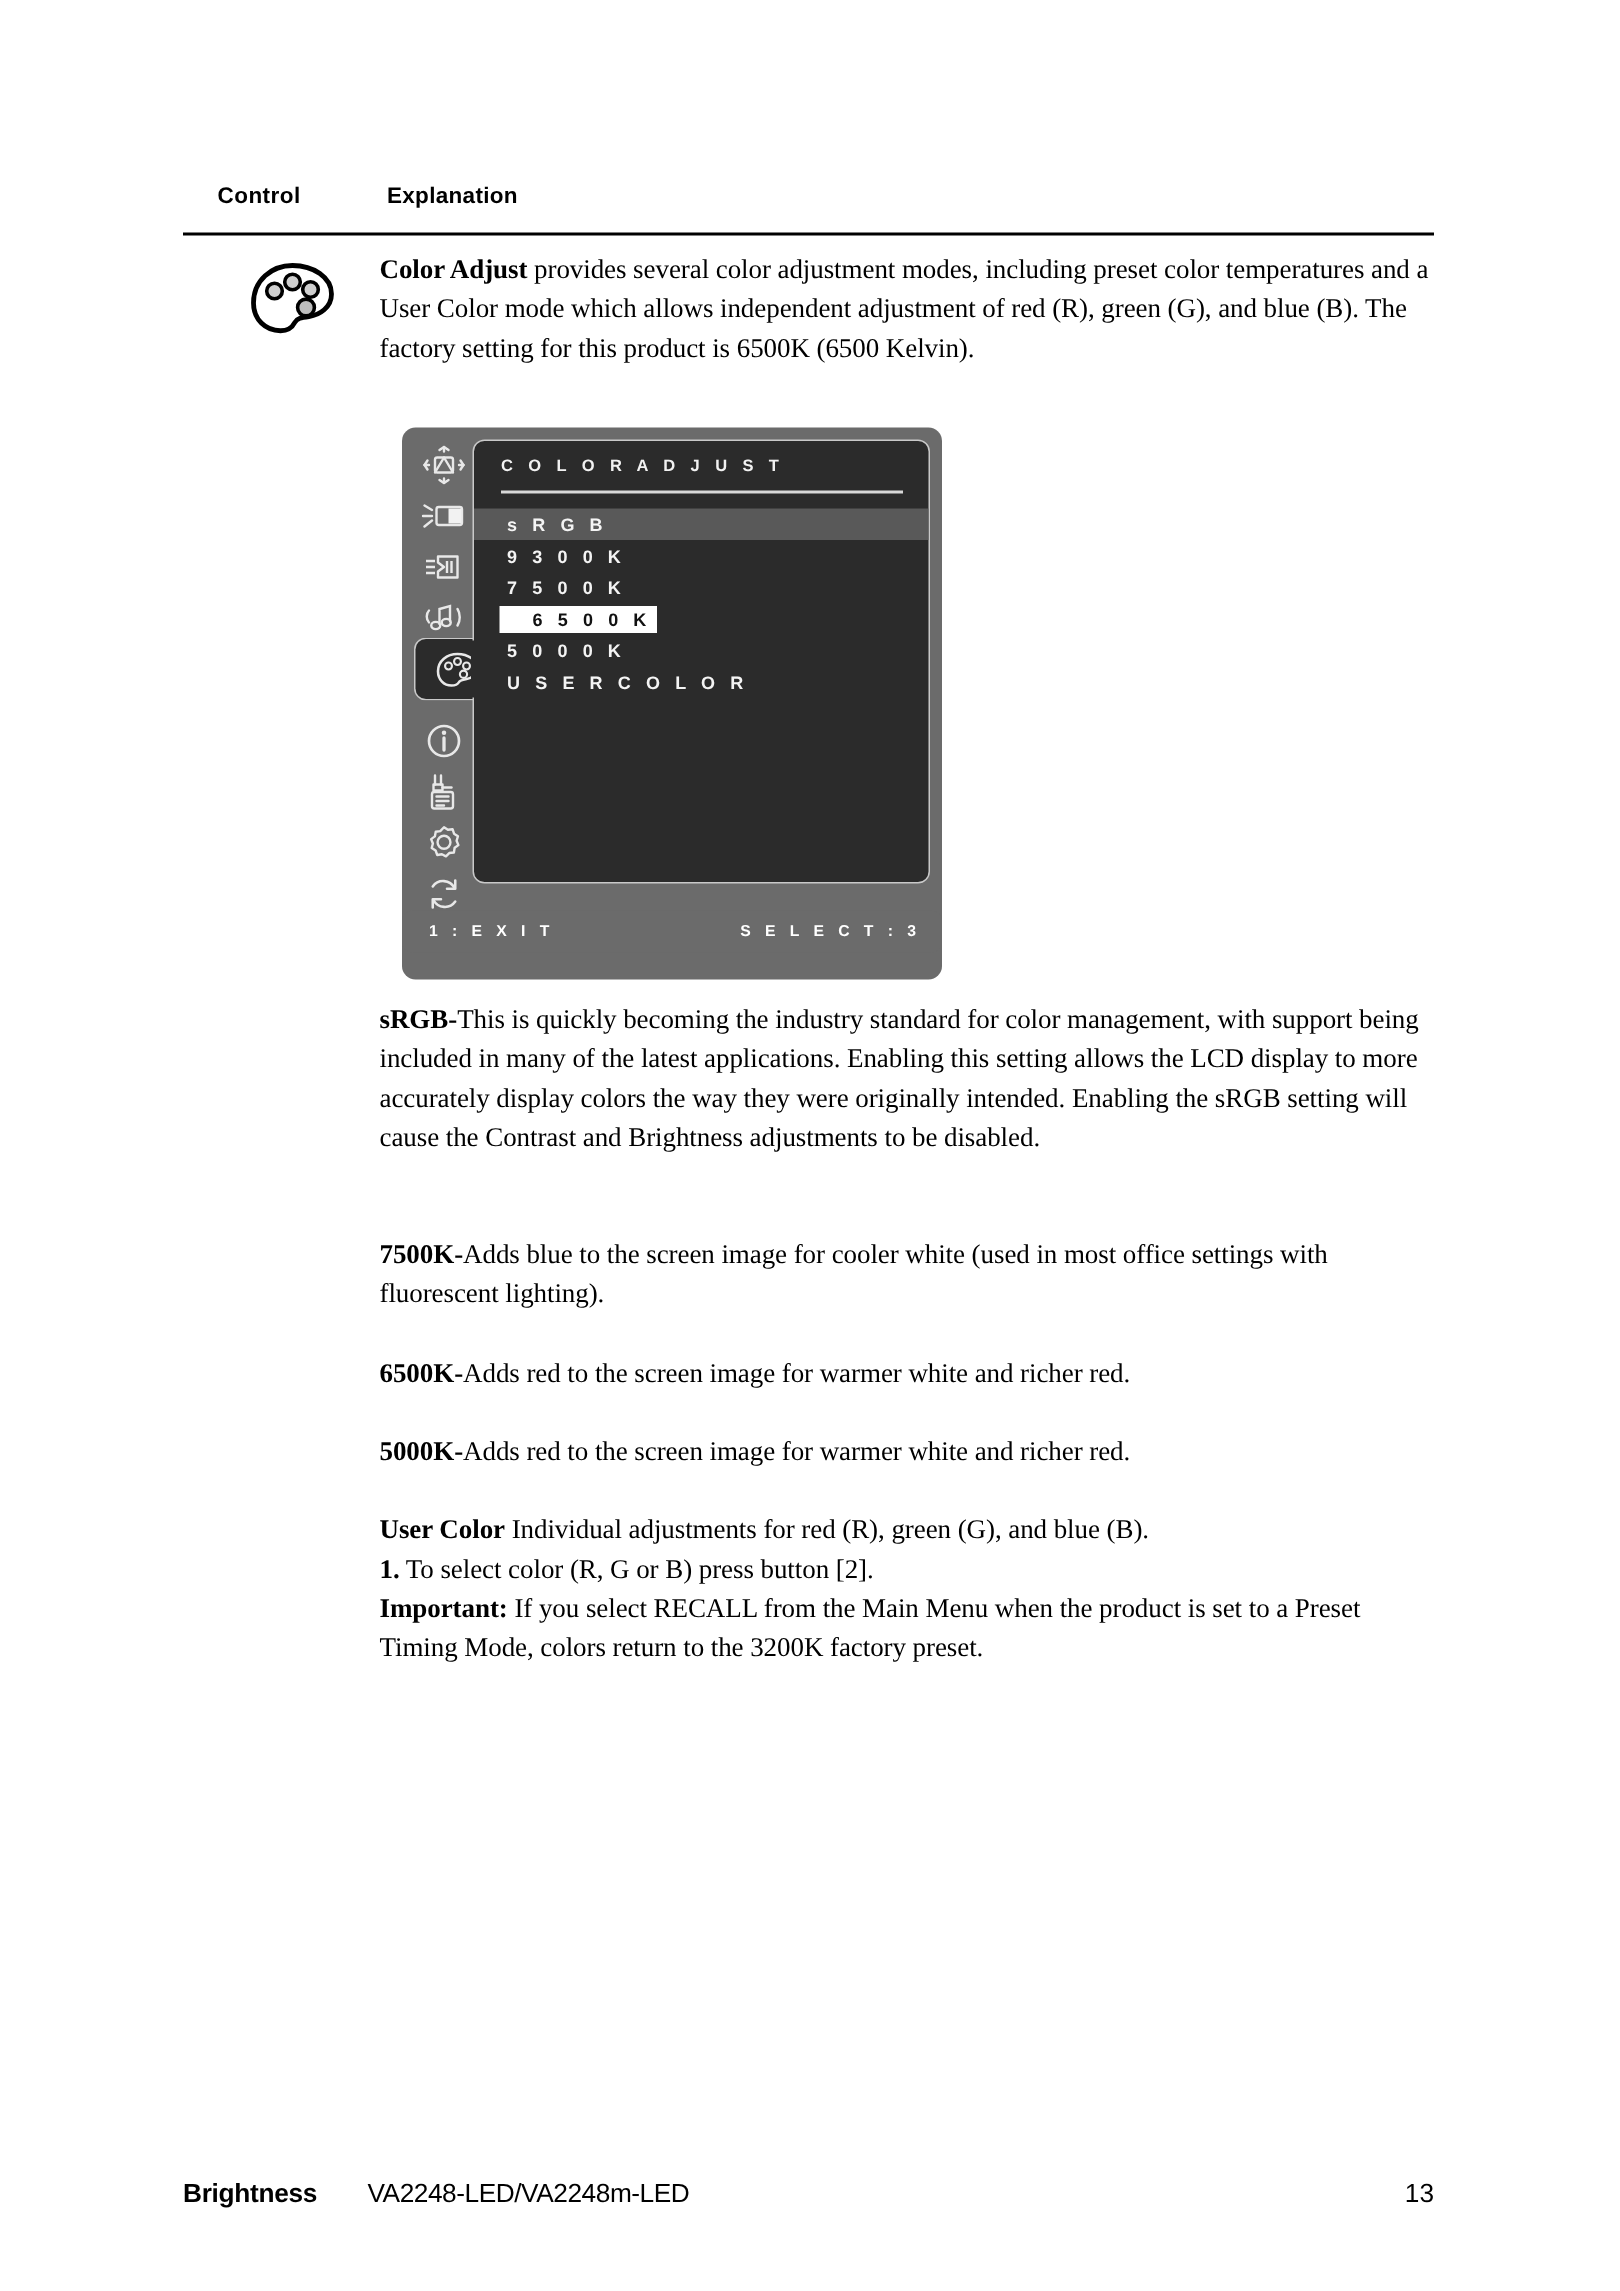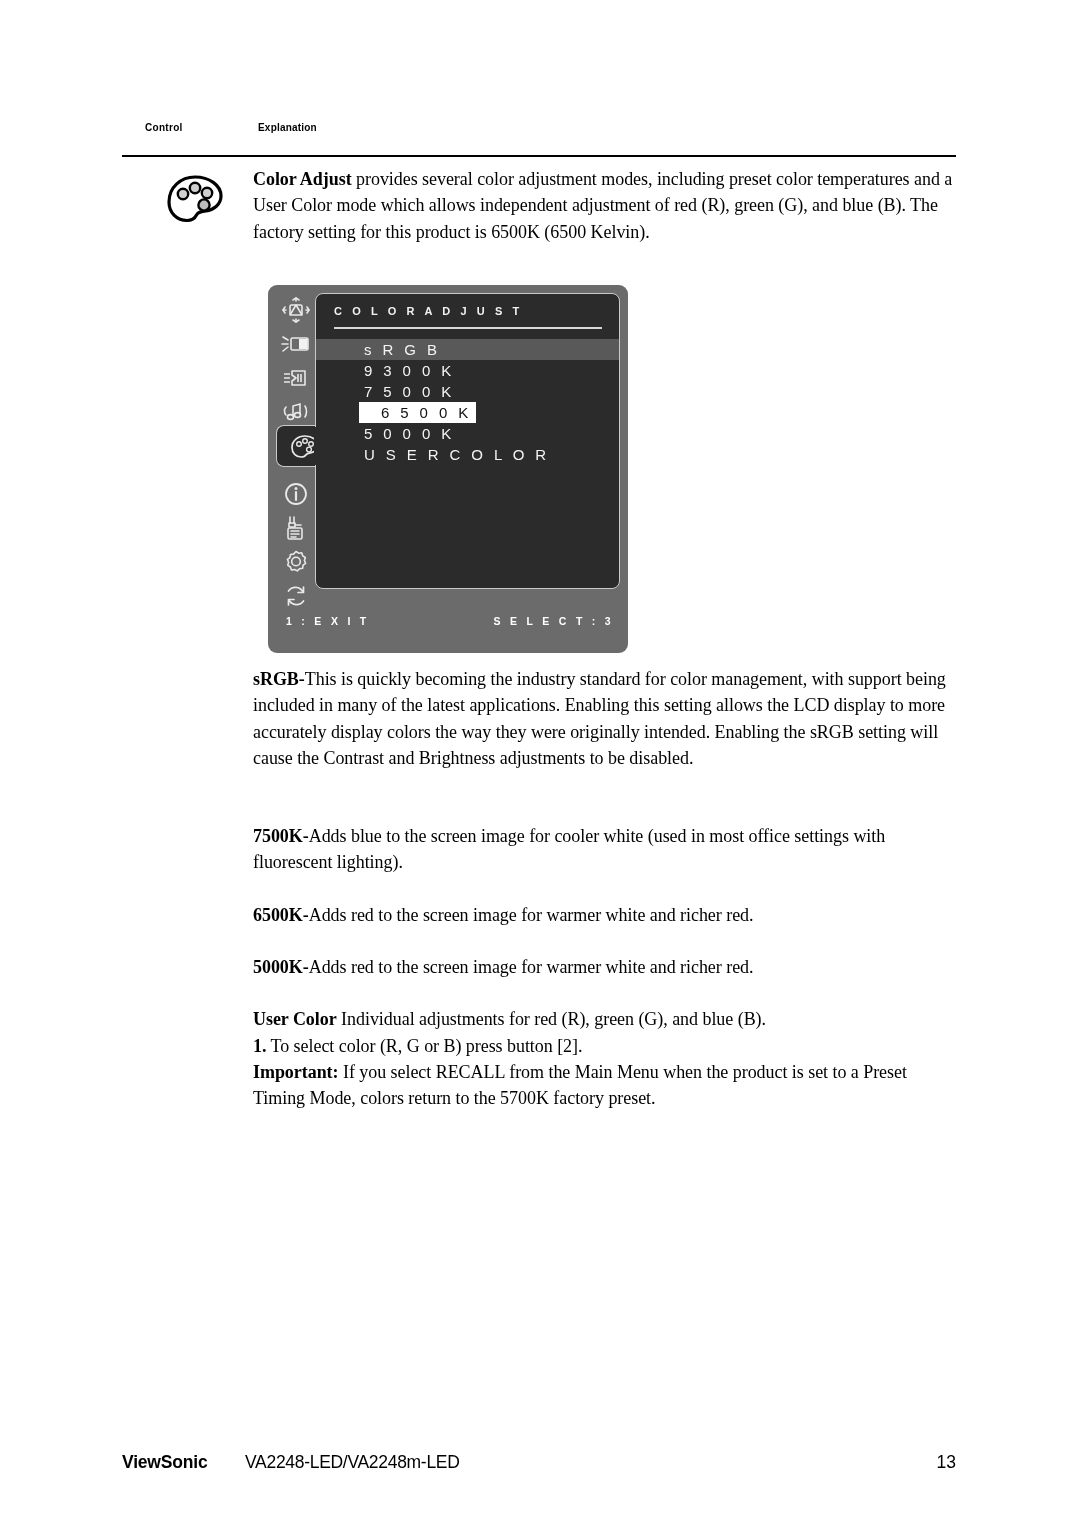--- a/index.html
+++ b/index.html
@@ -25,21 +25,21 @@
 
   
   .tbl-head {
     position: absolute;
     left: 122px;
     top: 122px;
     width: 834px;
     height: 30px;
     font-family: "Liberation Sans", "DejaVu Sans", sans-serif;
     font-weight: bold;
-    font-size: 10px;
+    font-size: 15px;
     color: #000;
   }
   .th-control { position: absolute; left: 23px; top: 0; letter-spacing: 0.3px; }
   .th-explanation { position: absolute; left: 136px; top: 0; letter-spacing: 0.2px; }
 
   .head-rule {
     position: absolute;
     left: 122px;
     top: 155px;
     width: 834px;
@@ -177,26 +177,25 @@
   .osd-row {
     position: relative;
     height: 21px;
     display: flex;
     align-items: center;
   }
   .osd-row .lbl {
     position: absolute;
     left: 22px;
     font-family: "Liberation Sans", "DejaVu Sans", sans-serif;
-    font-size: 15px;
-    font-weight: normal;
+    font-size: 12px;
+    font-weight: bold;
     color: #f4f4f4;
     letter-spacing: 3.4px;
     white-space: nowrap;
-    margin-left: 26px;
   }
   .osd-row.hl { background: #595959; }
   .osd-row .lbl.boxed {
     background: #ffffff;
     color: #111111;
     padding: 2px 4px 2px 22px;
     left: 17px;
   }
 
   .osd-footer {
@@ -424,22 +423,22 @@
 
     <p class="para"><span class="b">5000K-</span><span>Adds red to the screen image for warmer white and richer red.</span></p>
 
     <div class="gap-md"></div>
 
     <p class="para"><span class="b">User Color</span><span> Individual adjustments for red (R), green (G),  and blue (B).</span></p>
 
     <p class="para"><span class="b">1.</span><span> To select color (R, G or B) press button [2].</span></p>
 
 
-    <p class="para"><span class="b">Important:</span><span> If you select RECALL from the Main Menu when the product is set to a Preset Timing Mode, colors return to the 5700K factory preset.</span></p>
+    <p class="para"><span class="b">Important:</span><span> If you select RECALL from the Main Menu when the product is set to a Preset Timing Mode, colors return to the 3200K factory preset.</span></p>
   </div>
 
   <div class="pg-footer">
-    <span class="ft-brand">ViewSonic</span>
+    <span class="ft-brand">Brightness</span>
     <span class="ft-model">VA2248-LED/VA2248m-LED</span>
     <span class="ft-page">13</span>
   </div>
 
 </div>
 
 </body></html>

